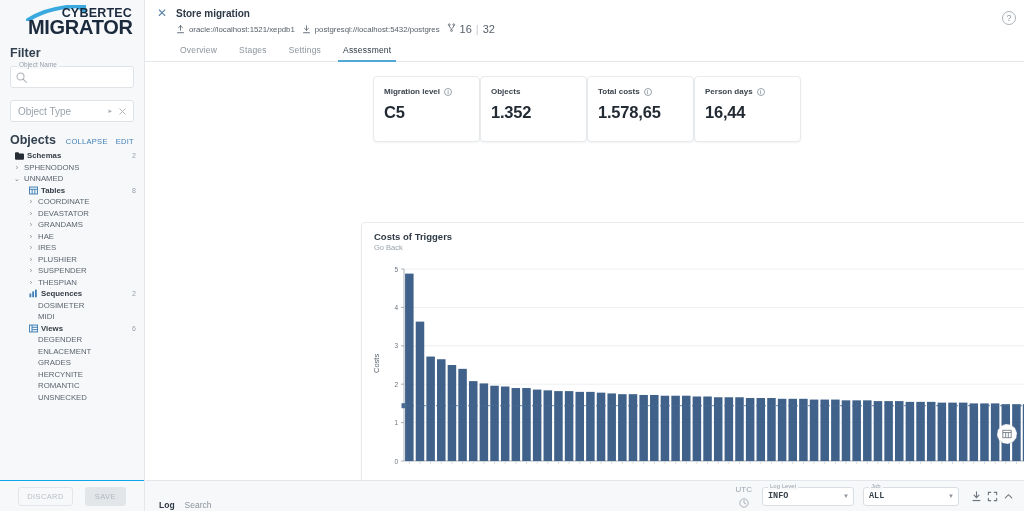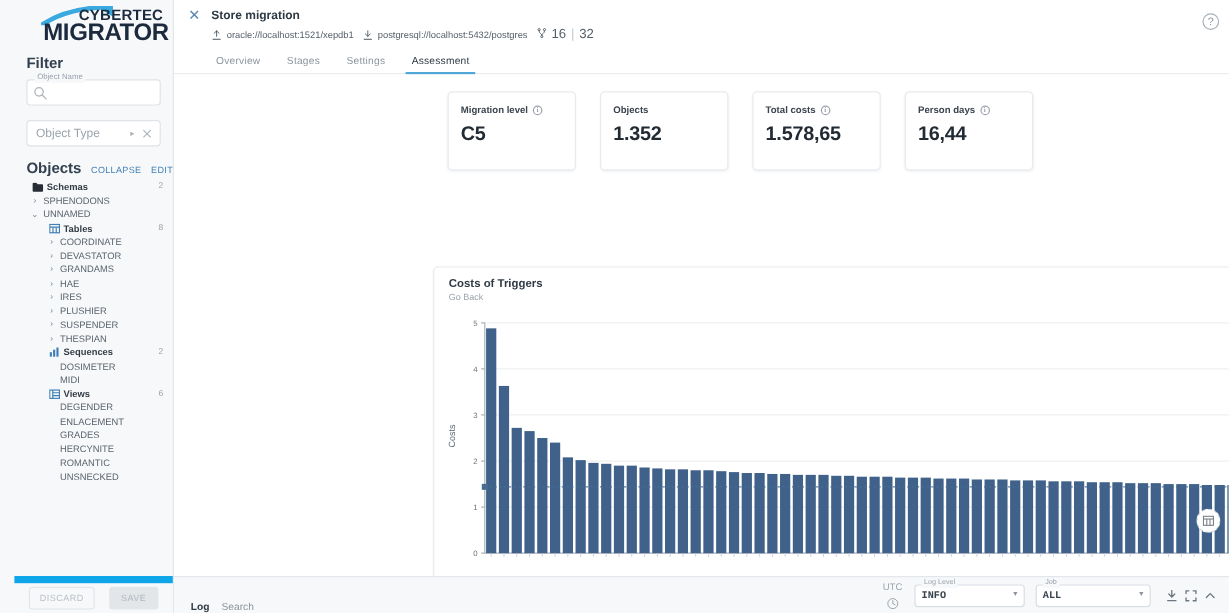--- a/index.html
+++ b/index.html
@@ -11,21 +11,20 @@
   }
   .app { display: flex; width: 1024px; height: 511px; position: relative; }
 
   
   .sidebar {
     width: 145px; height: 511px;
     background: #f7f8fa;
     border-right: 1px solid #e3e6ea;
     display: flex; flex-direction: column;
     position: relative;
-    padding-left: 12px;
   }
   .logo-wrap {
     padding: 7px 8px 6px 8px;
     height: 40px;
     display: flex; align-items: center; justify-content: center;
   }
   .logo { position: relative; width: 120px; height: 32px; }
   .logo .cybertec {
     position: absolute; right: 0; top: 1px;
     font-size: 12.5px; font-weight: 700; letter-spacing: .2px;
@@ -71,21 +70,21 @@
     font-size: 7.8px; color: #5a646e; padding-right: 8px;
     white-space: nowrap;
   }
   .row .chev { width: 8px; text-align: center; font-size: 7px; color: #7a838c; flex: 0 0 auto; }
   .row .ic { width: 10px; display: flex; align-items: center; justify-content: center; flex: 0 0 auto; }
   .row .lb { flex: 1; padding-left: 3px; overflow: hidden; text-overflow: ellipsis; }
   .row .ct { font-size: 7px; color: #97a0a9; }
   .row.bold .lb { font-weight: 700; color: #333c45; }
 
   .side-footer {
-    height: 31px; border-top: 6px solid #0ea5e9;
+    height: 31px; border-top: 1px solid #0ea5e9;
     display: flex; align-items: center; justify-content: center; gap: 12px;
     background: #f7f8fa;
   }
   .btn-ghost {
     font-size: 7.5px; letter-spacing: .4px; color: #b9c0c7;
     border: 1px solid #e2e6ea; border-radius: 3px;
     padding: 4px 8px; background: transparent;
   }
   .btn-fill {
     font-size: 7.5px; letter-spacing: .4px; color: #b0b7bf;
@@ -118,21 +117,21 @@
   .help-btn {
     position: absolute; right: 8px; top: 11px;
     width: 14px; height: 14px; border-radius: 50%;
     border: 1px solid #a9b2bb; color: #8d969f;
     font-size: 9px; display: flex; align-items: center; justify-content: center;
     cursor: pointer;
   }
 
   .content { flex: 1; overflow: hidden; position: relative; background: #fff; }
 
-  .cards { display: flex; gap: 20px; padding: 14px 0 0 228px; }
+  .cards { display: flex; gap: 0; padding: 14px 0 0 228px; }
   .card {
     width: 107px; height: 66px; background: #fff;
     border: 1px solid #e8ebee; border-radius: 4px;
     box-shadow: 0 1px 2px rgba(20,30,45,.06);
     padding: 10px 10px 0 10px;
   }
   .card .lbl { font-size: 8px; font-weight: 700; color: #3a444e; display: flex; align-items: center; gap: 4px; }
   .card .val { font-size: 16.5px; font-weight: 700; color: #222b34; margin-top: 7px; letter-spacing: -.2px; }
   .info-dot {
     width: 8px; height: 8px; border-radius: 50%; border: 1px solid #9aa3ac;

